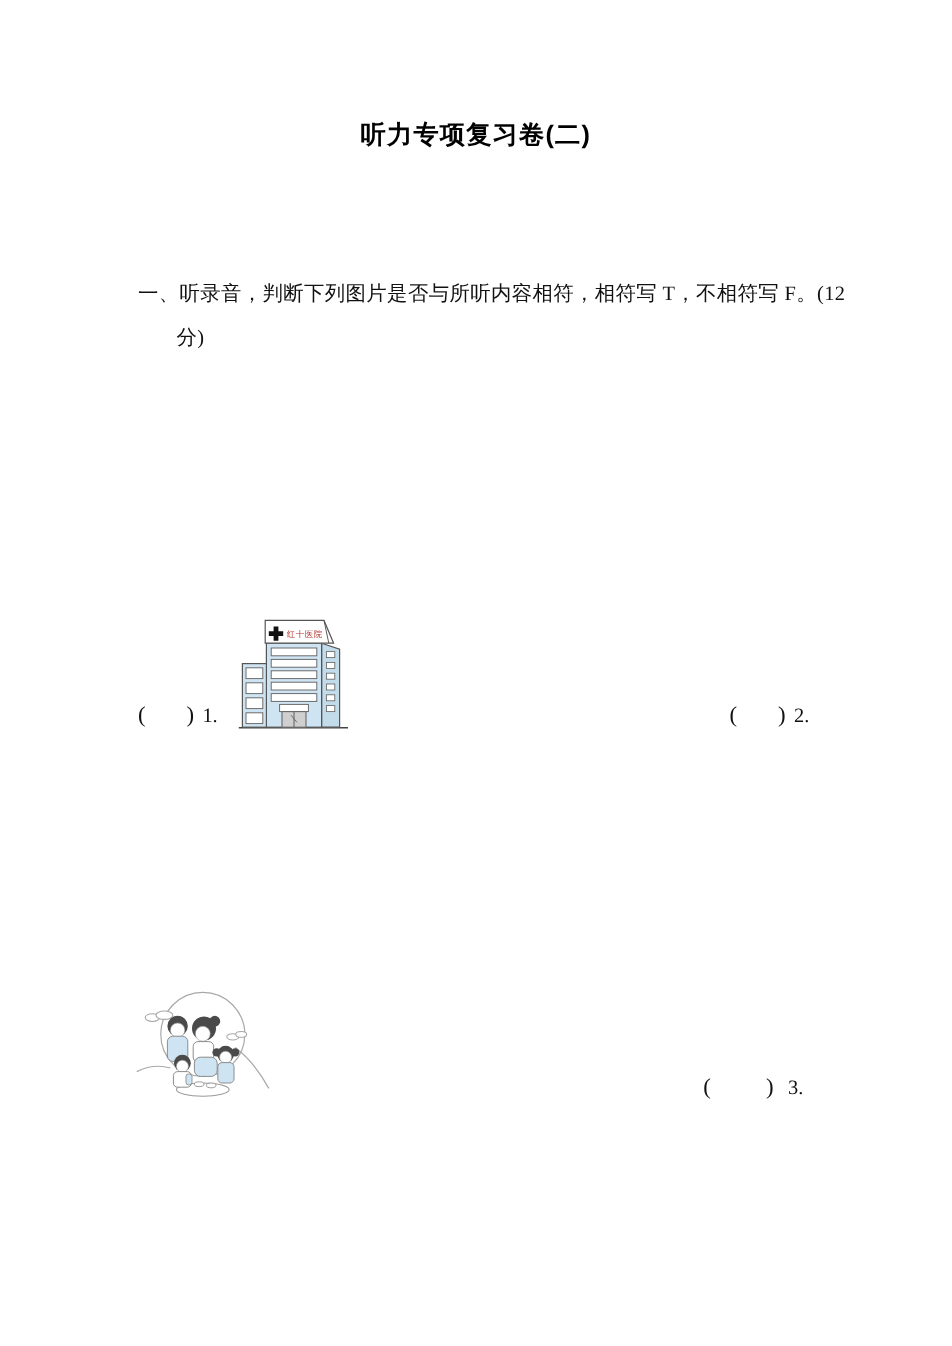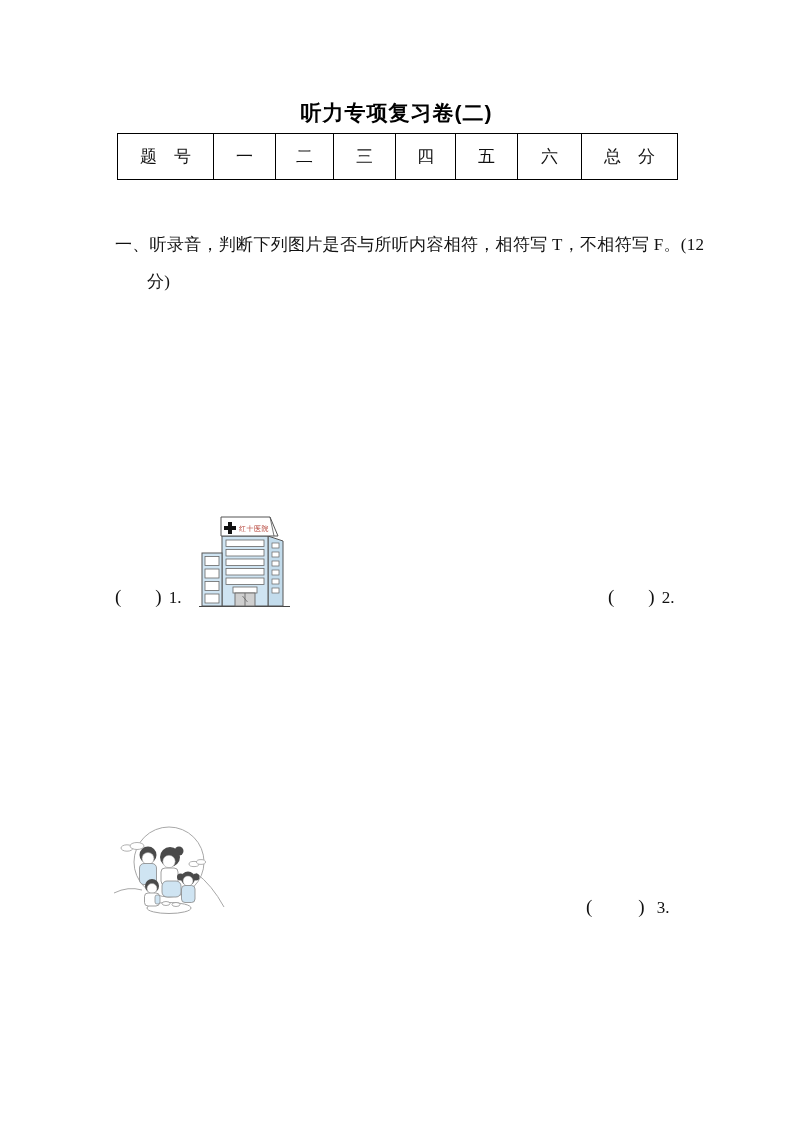--- a/index.html
+++ b/index.html
@@ -66,30 +66,20 @@
       <col style="width:96px">
         <col style="width:62px">
         <col style="width:58px">
         <col style="width:62px">
       <col style="width:60px">
         <col style="width:62px">
         <col style="width:64px">
         <col style="width:96px">
     </colgroup>
     <tbody>
-        <tr class="r1">
-      <td>题　号</td>
-      <td>一</td>
-      <td>二</td>
-      <td>三</td>
-      <td>四</td>
-      <td>五</td>
-      <td>六</td>
-      <td>总　分</td>
-    </tr>
   </tbody>
     </table>
 
   <div class="instr l1">一、听录音，判断下列图片是否与所听内容相符，相符写 T，不相符写 F。(12</div>
   <div class="instr l2">分)</div>
 
   <div class="qlabel" style="left:115px;top:586px;">
     <span>(</span><span class="gap"></span><span>)</span><span class="qnum">1.</span>
   </div>
 

